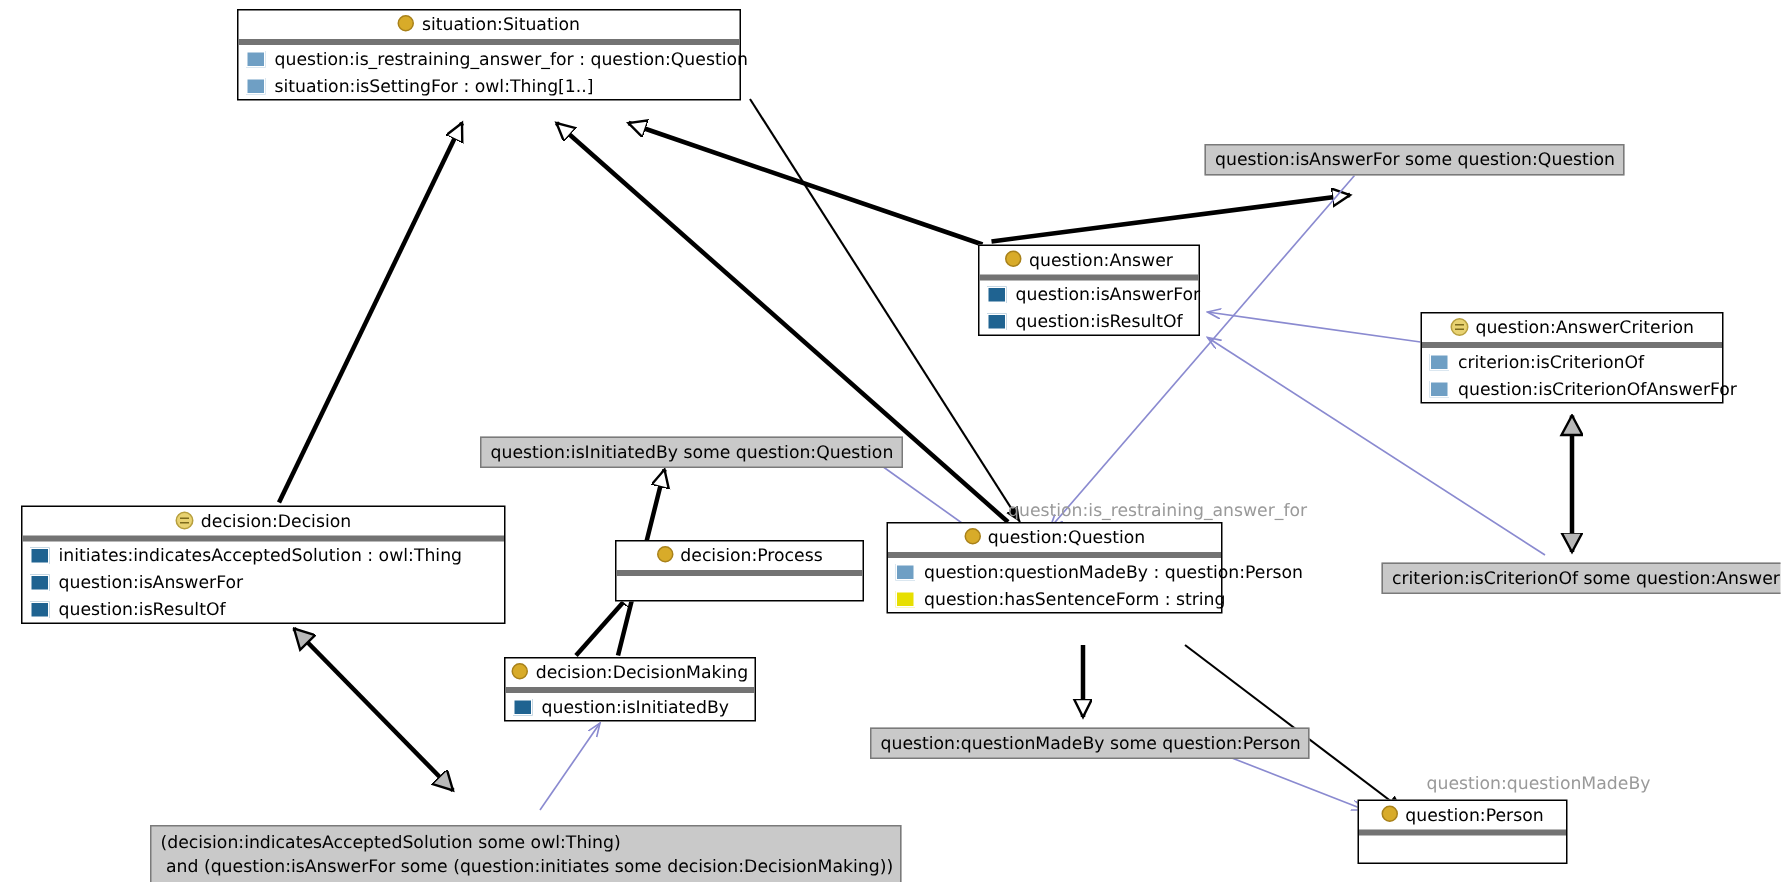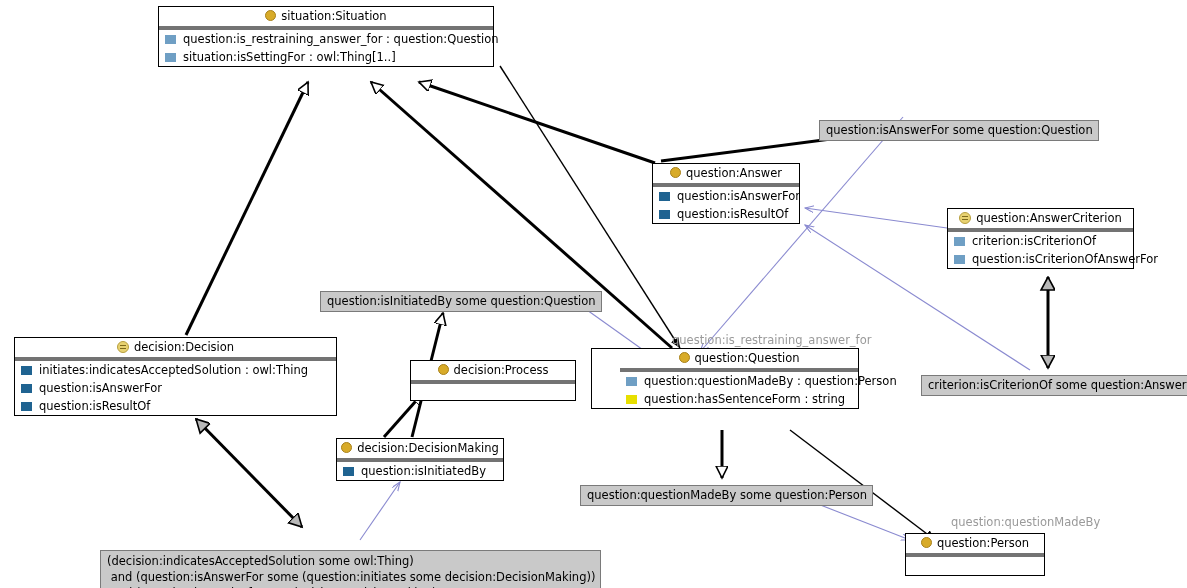--- a/index.html
+++ b/index.html
@@ -199,21 +199,21 @@
       <span class="ico-prop dark"></span>
       <span>question:isAnswerFor</span>
     </div>
     <div class="uml-attr">
       <span class="ico-prop dark"></span>
       <span>question:isResultOf</span>
     </div>
   </div>
 </div>
 
-<div class="uml-class" style="left:947px; top:208px; width:187px;">
+<div class="uml-class" style="left:947px; top:208px; width:202px;">
   <div class="uml-header">
     <span class="ico-defined"></span><span>question:AnswerCriterion</span>
   </div>
   <div class="uml-body">
     <div class="uml-attr">
       <span class="ico-prop light"></span>
       <span>criterion:isCriterionOf</span>
     </div>
     <div class="uml-attr">
       <span class="ico-prop light"></span>
@@ -254,21 +254,21 @@
     <span class="ico-class"></span><span>decision:DecisionMaking</span>
   </div>
   <div class="uml-body">
     <div class="uml-attr">
       <span class="ico-prop dark"></span>
       <span>question:isInitiatedBy</span>
     </div>
   </div>
 </div>
 
-<div class="uml-class" style="left:591px; top:348px; width:268px;padding-left:28px;">
+<div class="uml-class" style="left:591px; top:348px; width:224px;">
   <div class="uml-header">
     <span class="ico-class"></span><span>question:Question</span>
   </div>
   <div class="uml-body">
     <div class="uml-attr">
       <span class="ico-prop light"></span>
       <span>question:questionMadeBy : question:Person</span>
     </div>
     <div class="uml-attr">
       <span class="ico-prop data"></span>
@@ -277,21 +277,21 @@
   </div>
 </div>
 
 <div class="uml-class" style="left:905px; top:533px; width:140px;">
   <div class="uml-header">
     <span class="ico-class"></span><span>question:Person</span>
   </div>
   <div class="uml-body empty" style="height:18px;"></div>
 </div>
 
-<div class="restriction" style="left:803px; top:120px;margin-left:16px;">question:isAnswerFor some question:Question</div>
+<div class="restriction" style="left:803px; top:96px;">question:isAnswerFor some question:Question</div>
 
 <div class="restriction" style="left:320px; top:291px;">question:isInitiatedBy some question:Question</div>
 
 <div class="restriction" style="left:921px; top:375px;">criterion:isCriterionOf some question:Answer</div>
 
 <div class="restriction" style="left:580px; top:485px;">question:questionMadeBy some question:Person</div>
 
 <div class="restriction" style="left:100px; top:550px; line-height:16px;">(decision:indicatesAcceptedSolution some owl:Thing)
  and (question:isAnswerFor some (question:initiates some decision:DecisionMaking))
  and (question:isResultOf some decision:DecisionMaking)</div>

